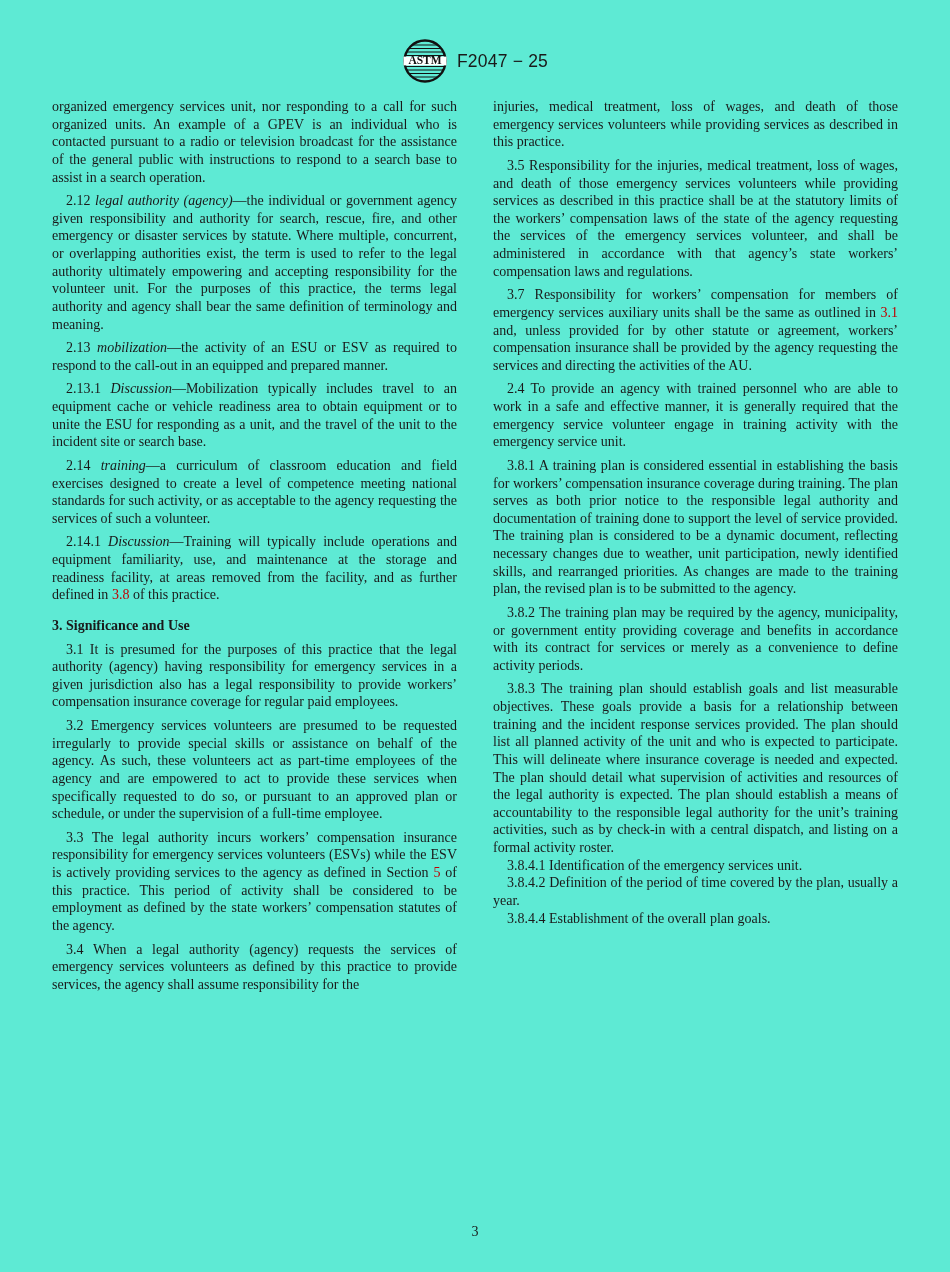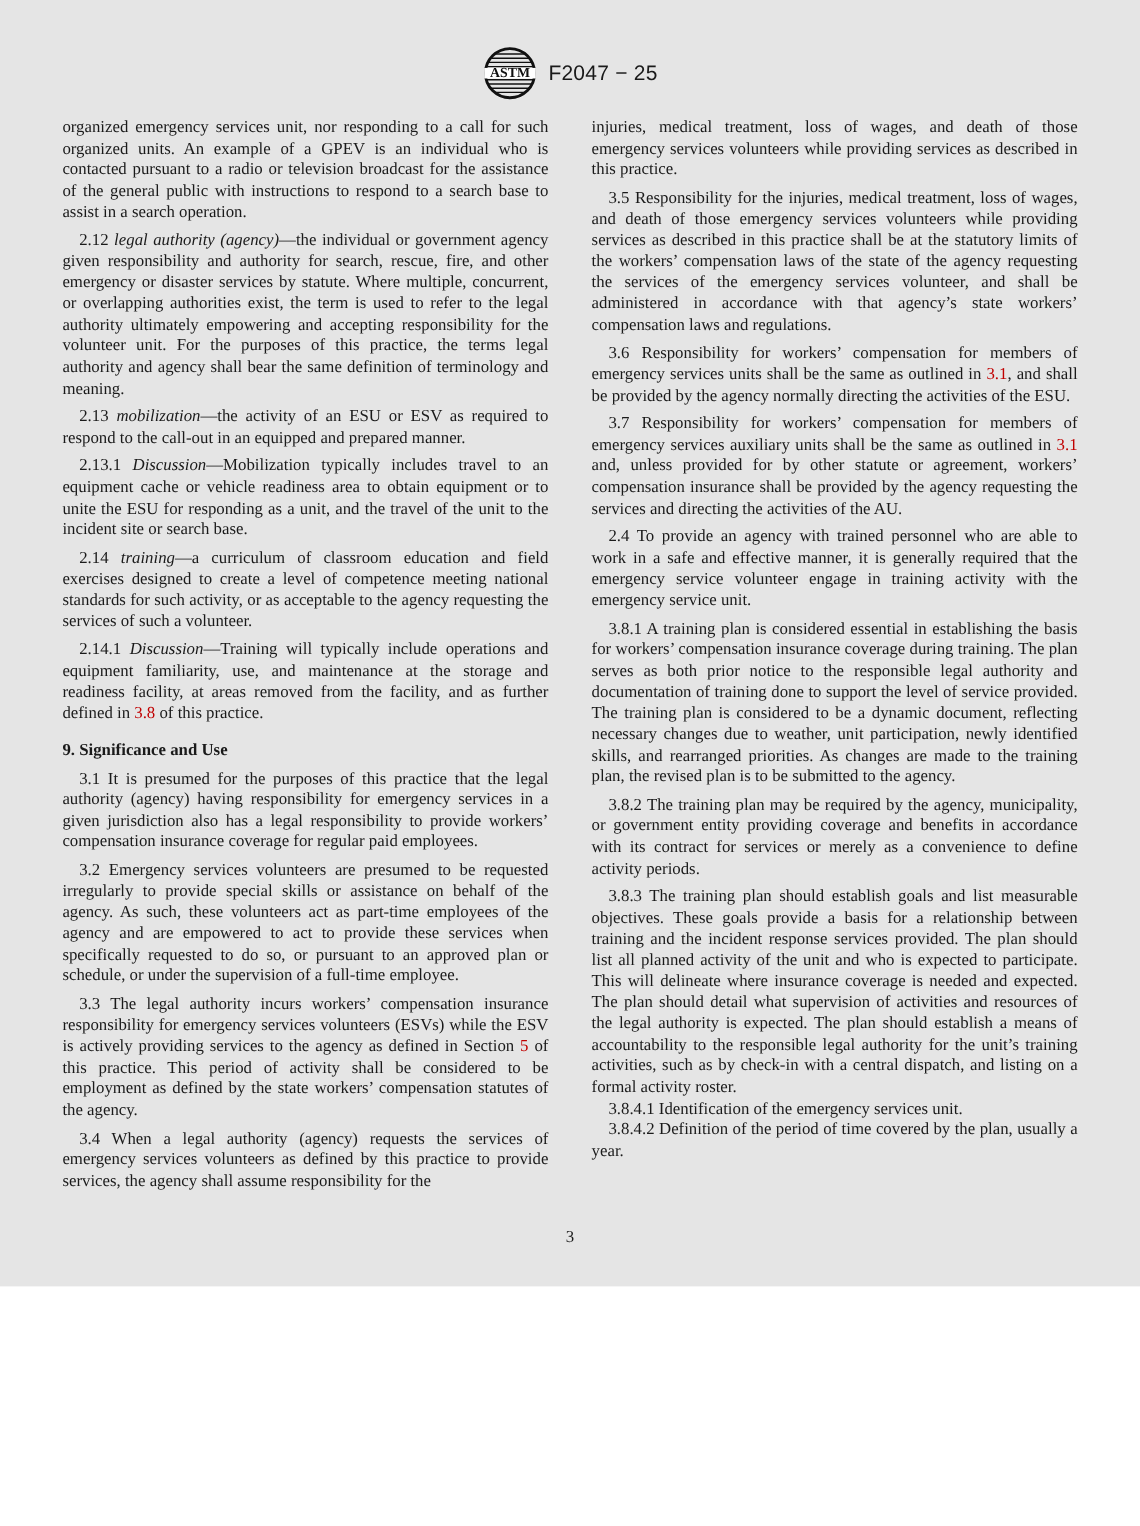--- a/index.html
+++ b/index.html
@@ -4,24 +4,24 @@
 <style>
   * { margin:0; padding:0; box-sizing:border-box; }
   html,body { background:#ffffff; }
   body {
     width:950px; height:1272px;
     font-family:"Liberation Serif", serif;
     color:#1a1a1a;
   }
   .page {
     position:relative;
-    width:950px; height:1072px;
+    width:950px; height:1272px;
     padding:36px 52px 16px 52px;
     overflow:hidden;
-    background:#e5e5e5;
+    background:#5eead4;
   }
   .header {
     display:flex; justify-content:center; align-items:center;
     gap:9px; margin-bottom:12px; height:50px;
   }
   .logo { display:inline-flex; }
   .doc-code {
     font-family:"Liberation Sans", sans-serif;
     font-weight:normal; font-size:17.5px; letter-spacing:0.2px;
   }
@@ -80,37 +80,37 @@
   </header>
 
   <main class="columns">
     <div class="column">
         <p class="block cont"><span class="seg-normal">organized emergency services unit, nor responding to a call for such organized units. An example of a GPEV is an individual who is contacted pursuant to a radio or television broadcast for the assistance of the general public with instructions to respond to a search base to assist in a search operation.</span></p>
         <p class="block para"><span class="seg-normal">2.12 </span><span class="seg-italic">legal authority (agency)</span><span class="seg-normal">—the individual or government agency given responsibility and authority for search, rescue, fire, and other emergency or disaster services by statute. Where multiple, concurrent, or overlapping authorities exist, the term is used to refer to the legal authority ultimately empowering and accepting responsibility for the volunteer unit. For the purposes of this practice, the terms legal authority and agency shall bear the same definition of terminology and meaning.</span></p>
         <p class="block para"><span class="seg-normal">2.13 </span><span class="seg-italic">mobilization</span><span class="seg-normal">—the activity of an ESU or ESV as required to respond to the call-out in an equipped and prepared manner.</span></p>
         <p class="block para"><span class="seg-normal">2.13.1 </span><span class="seg-italic">Discussion</span><span class="seg-normal">—Mobilization typically includes travel to an equipment cache or vehicle readiness area to obtain equipment or to unite the ESU for responding as a unit, and the travel of the unit to the incident site or search base.</span></p>
         <p class="block para"><span class="seg-normal">2.14 </span><span class="seg-italic">training</span><span class="seg-normal">—a curriculum of classroom education and field exercises designed to create a level of competence meeting national standards for such activity, or as acceptable to the agency requesting the services of such a volunteer.</span></p>
         <p class="block para"><span class="seg-normal">2.14.1 </span><span class="seg-italic">Discussion</span><span class="seg-normal">—Training will typically include operations and equipment familiarity, use, and maintenance at the storage and readiness facility, at areas removed from the facility, and as further defined in </span><span class="seg-link">3.8</span><span class="seg-normal"> of this practice.</span></p>
-        <h2 class="block heading"><span class="seg-normal">9. Significance and Use</span></h2>
+        <h2 class="block heading"><span class="seg-normal">3. Significance and Use</span></h2>
         <p class="block para"><span class="seg-normal">3.1 It is presumed for the purposes of this practice that the legal authority (agency) having responsibility for emergency services in a given jurisdiction also has a legal responsibility to provide workers’ compensation insurance coverage for regular paid employees.</span></p>
         <p class="block para"><span class="seg-normal">3.2 Emergency services volunteers are presumed to be requested irregularly to provide special skills or assistance on behalf of the agency. As such, these volunteers act as part-time employees of the agency and are empowered to act to provide these services when specifically requested to do so, or pursuant to an approved plan or schedule, or under the supervision of a full-time employee.</span></p>
         <p class="block para"><span class="seg-normal">3.3 The legal authority incurs workers’ compensation insurance responsibility for emergency services volunteers (ESVs) while the ESV is actively providing services to the agency as defined in Section </span><span class="seg-link">5</span><span class="seg-normal"> of this practice. This period of activity shall be considered to be employment as defined by the state workers’ compensation statutes of the agency.</span></p>
         <p class="block para"><span class="seg-normal">3.4 When a legal authority (agency) requests the services of emergency services volunteers as defined by this practice to provide services, the agency shall assume responsibility for the</span></p>
       </div>
     <div class="column">
         <p class="block cont"><span class="seg-normal">injuries, medical treatment, loss of wages, and death of those emergency services volunteers while providing services as described in this practice.</span></p>
         <p class="block para"><span class="seg-normal">3.5 Responsibility for the injuries, medical treatment, loss of wages, and death of those emergency services volunteers while providing services as described in this practice shall be at the statutory limits of the workers’ compensation laws of the state of the agency requesting the services of the emergency services volunteer, and shall be administered in accordance with that agency’s state workers’ compensation laws and regulations.</span></p>
-        <p class="block para"><span class="seg-normal">3.6 Responsibility for workers’ compensation for members of emergency services units shall be the same as outlined in </span><span class="seg-link">3.1</span><span class="seg-normal">, and shall be provided by the agency normally directing the activities of the ESU.</span></p>
         <p class="block para"><span class="seg-normal">3.7 Responsibility for workers’ compensation for members of emergency services auxiliary units shall be the same as outlined in </span><span class="seg-link">3.1</span><span class="seg-normal"> and, unless provided for by other statute or agreement, workers’ compensation insurance shall be provided by the agency requesting the services and directing the activities of the AU.</span></p>
         <p class="block para"><span class="seg-normal">2.4 To provide an agency with trained personnel who are able to work in a safe and effective manner, it is generally required that the emergency service volunteer engage in training activity with the emergency service unit.</span></p>
         <p class="block para"><span class="seg-normal">3.8.1 A training plan is considered essential in establishing the basis for workers’ compensation insurance coverage during training. The plan serves as both prior notice to the responsible legal authority and documentation of training done to support the level of service provided. The training plan is considered to be a dynamic document, reflecting necessary changes due to weather, unit participation, newly identified skills, and rearranged priorities. As changes are made to the training plan, the revised plan is to be submitted to the agency.</span></p>
         <p class="block para"><span class="seg-normal">3.8.2 The training plan may be required by the agency, municipality, or government entity providing coverage and benefits in accordance with its contract for services or merely as a convenience to define activity periods.</span></p>
         <p class="block para"><span class="seg-normal">3.8.3 The training plan should establish goals and list measurable objectives. These goals provide a basis for a relationship between training and the incident response services provided. The plan should list all planned activity of the unit and who is expected to participate. This will delineate where insurance coverage is needed and expected. The plan should detail what supervision of activities and resources of the legal authority is expected. The plan should establish a means of accountability to the responsible legal authority for the unit’s training activities, such as by check-in with a central dispatch, and listing on a formal activity roster.</span></p>
         <p class="block sub"><span class="seg-normal">3.8.4.1 Identification of the emergency services unit.</span></p>
         <p class="block sub"><span class="seg-normal">3.8.4.2 Definition of the period of time covered by the plan, usually a year.</span></p>
+        <p class="block sub"><span class="seg-normal">3.8.4.4 Establishment of the overall plan goals.</span></p>
       </div>
   </main>
 
   <footer class="footer">
     <span>3</span>
   </footer>
 
 </div>
 
 </body></html>

